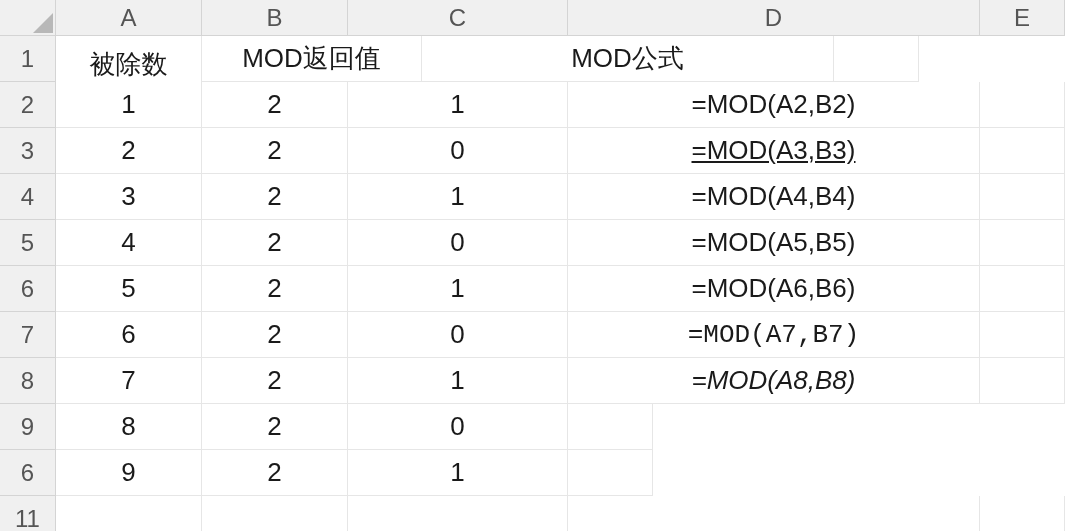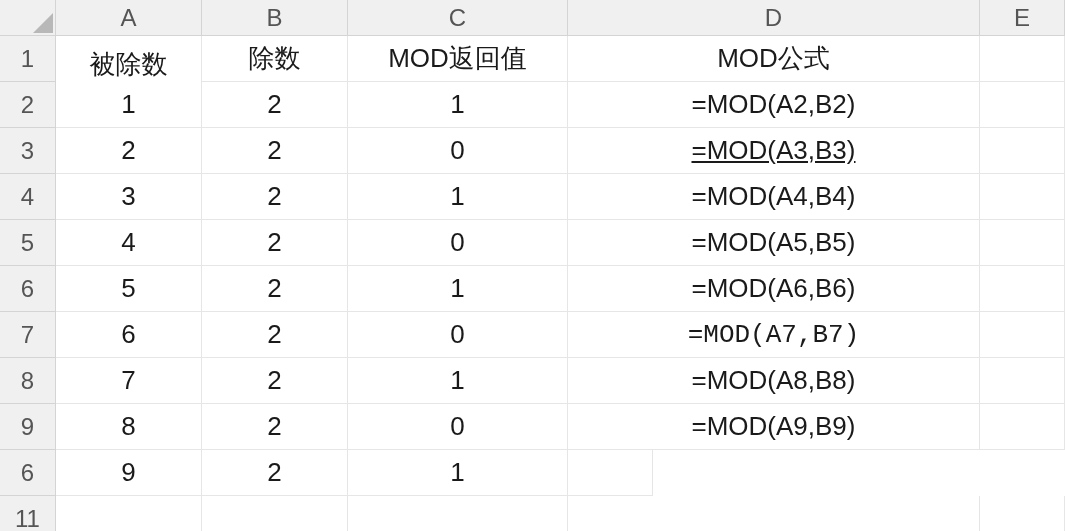--- a/index.html
+++ b/index.html
@@ -125,21 +125,20 @@
       <div class="row-header" style="height: 46px;">7</div>
       <div class="row-header" style="height: 46px;">8</div>
       <div class="row-header" style="height: 46px;">9</div>
       <div class="row-header" style="height: 46px;">6</div>
       <div class="row-header" style="height: 46px;">11</div>
     </div>
 
   <div class="grid" id="grid">
       <div class="row">
         <div class="cell" style="width: 146px; height: 58px;">被除数</div>
-        <div class="cell" style="width: 146px; height: 46px;">除数</div>
         <div class="cell" style="width: 220px; height: 46px;">MOD返回值</div>
         <div class="cell" style="width: 412px; height: 46px;">MOD公式</div>
         <div class="cell" style="width: 85px; height: 46px;"></div>
       </div>
       <div class="row">
         <div class="cell" style="width: 146px; height: 46px;">1</div>
         <div class="cell" style="width: 146px; height: 46px;">2</div>
         <div class="cell" style="width: 220px; height: 46px;">1</div>
         <div class="cell" style="width: 412px; height: 46px;">=MOD(A2,B2)</div>
         <div class="cell" style="width: 85px; height: 46px;"></div>
@@ -176,28 +175,27 @@
         <div class="cell" style="width: 146px; height: 46px;">6</div>
         <div class="cell" style="width: 146px; height: 46px;">2</div>
         <div class="cell" style="width: 220px; height: 46px;">0</div>
         <div class="cell" style="width: 412px; height: 46px; font-family: Liberation Mono, monospace;">=MOD(A7,B7)</div>
         <div class="cell" style="width: 85px; height: 46px;"></div>
       </div>
       <div class="row">
         <div class="cell" style="width: 146px; height: 46px;">7</div>
         <div class="cell" style="width: 146px; height: 46px;">2</div>
         <div class="cell" style="width: 220px; height: 46px;">1</div>
-        <div class="cell" style="width: 412px; height: 46px;">=MOD(A8,B8)</div>
+        <div class="cell" style="width: 412px; height: 46px; font-style: italic;">=MOD(A8,B8)</div>
         <div class="cell" style="width: 85px; height: 46px;"></div>
       </div>
       <div class="row">
         <div class="cell" style="width: 146px; height: 46px;">8</div>
         <div class="cell" style="width: 146px; height: 46px;">2</div>
         <div class="cell" style="width: 220px; height: 46px;">0</div>
-        <div class="cell" style="width: 412px; height: 46px;">=MOD(A9,B9)</div>
         <div class="cell" style="width: 85px; height: 46px;"></div>
       </div>
       <div class="row">
         <div class="cell" style="width: 146px; height: 46px;">9</div>
         <div class="cell" style="width: 146px; height: 46px;">2</div>
         <div class="cell" style="width: 220px; height: 46px;">1</div>
         <div class="cell" style="width: 85px; height: 46px;"></div>
       </div>
       <div class="row">
         <div class="cell" style="width: 146px; height: 46px;"></div>

